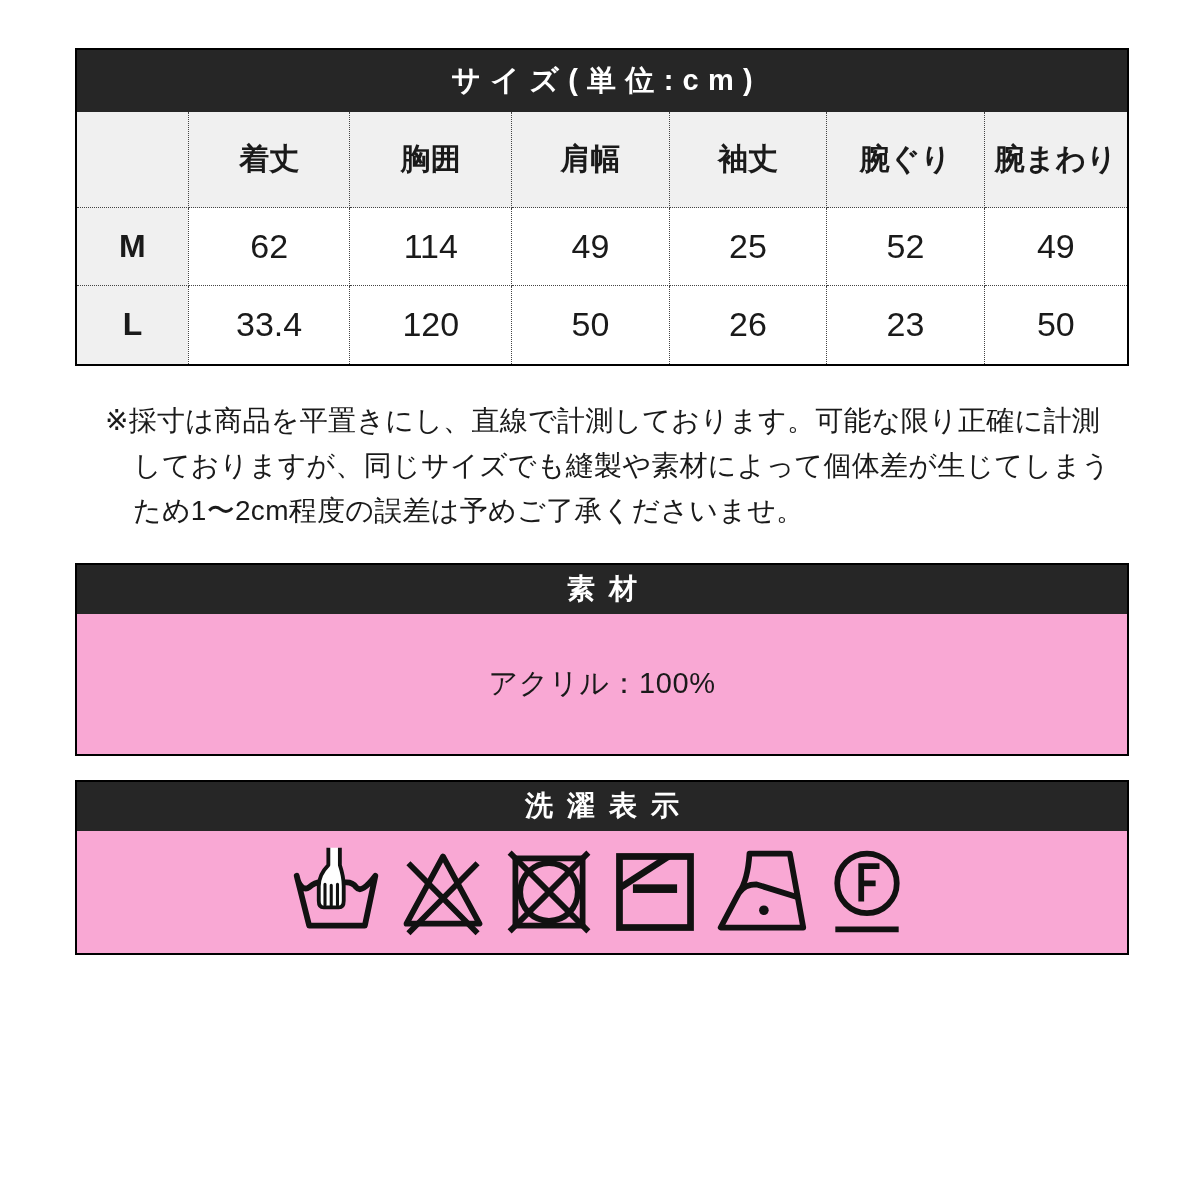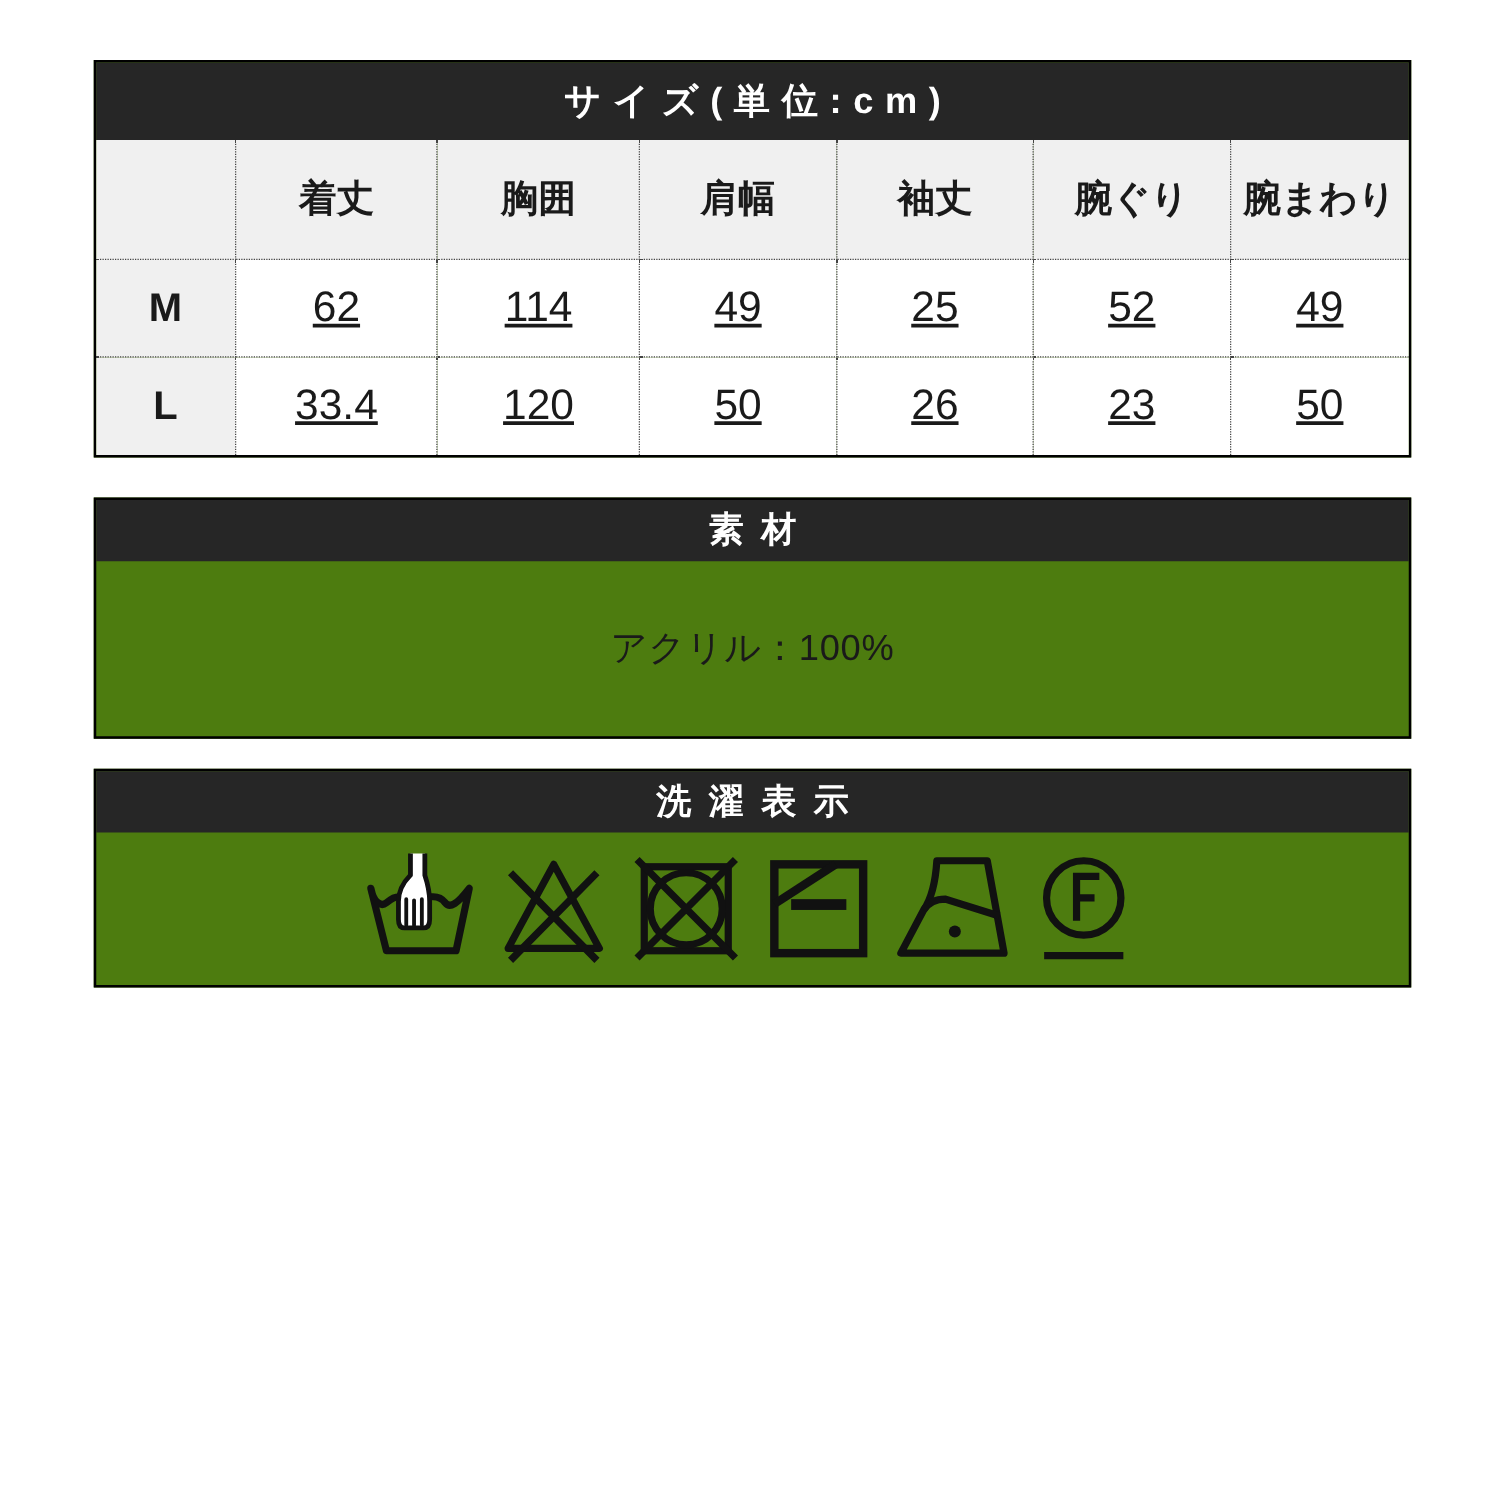--- a/index.html
+++ b/index.html
@@ -2,36 +2,36 @@
 <html><head>
 <meta charset="utf-8">
 <style>
   html,body{margin:0;padding:0;background:#ffffff;}
   body{
     width:1200px;height:1200px;box-sizing:border-box;
     padding:48px 71px 0 75px;
     font-family:"Liberation Sans","DejaVu Sans",sans-serif;
     color:#1a1a1a;
   }
-  .boxed{border:2px solid #000;background:#4d7c0f;}
+  .boxed{border:2px solid #000;background:#f9a8d4;}
   .bar{
     background:#262626;color:#fff;
     display:flex;align-items:center;justify-content:center;
     font-weight:bold;
   }
   .size-bar{height:62px;font-size:29px;letter-spacing:0.32em;text-indent:0.32em;}
   .sub-bar{height:49px;font-size:28px;letter-spacing:0.5em;text-indent:0.5em;}
 
   table.size-table{width:100%;border-collapse:collapse;table-layout:fixed;padding-left:27px;}
   table.size-table th,table.size-table td{
     border:1px dotted #444;text-align:center;vertical-align:middle;padding:0;
   }
   table.size-table thead th{background:#f0f0f0;font-size:30px;font-weight:bold;height:95px;}
   table.size-table tbody th{background:#f0f0f0;font-size:32px;font-weight:bold;}
-  table.size-table tbody td{background:#fff;font-size:34px;font-weight:normal;text-decoration:underline;}
+  table.size-table tbody td{background:#fff;font-size:34px;font-weight:normal;}
   table.size-table tbody tr{height:78px;}
   table.size-table tr th:first-child,table.size-table tr td:first-child{border-left:none;}
   table.size-table tr th:last-child,table.size-table tr td:last-child{border-right:none;}
   table.size-table thead tr th{border-top:none;}
   table.size-table tbody tr:last-child th,
   table.size-table tbody tr:last-child td{border-bottom:none;}
 
   .notes{margin:32px 0 0 30px;width:1012px;}
   .note{
     margin:0;font-size:28px;line-height:45px;
@@ -99,20 +99,21 @@
           <td>50</td>
           <td>26</td>
           <td>23</td>
           <td>50</td>
         </tr>
       </tbody>
   </table>
 </section>
 
 <div class="notes">
+  <p class="note">※採寸は商品を平置きにし、直線で計測しております。可能な限り正確に計測しておりますが、同じサイズでも縫製や素材によって個体差が生じてしまうため1〜2cm程度の誤差は予めご了承くださいませ。</p>
 </div>
 
 <section class="boxed material-box">
   <div class="bar sub-bar">
     <span>素材</span>
   </div>
   <div class="material-content">アクリル：100%</div>
 </section>
 
 <section class="boxed care-box">

